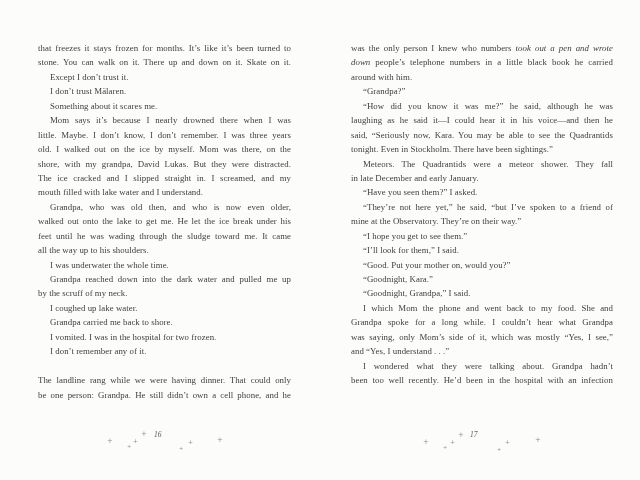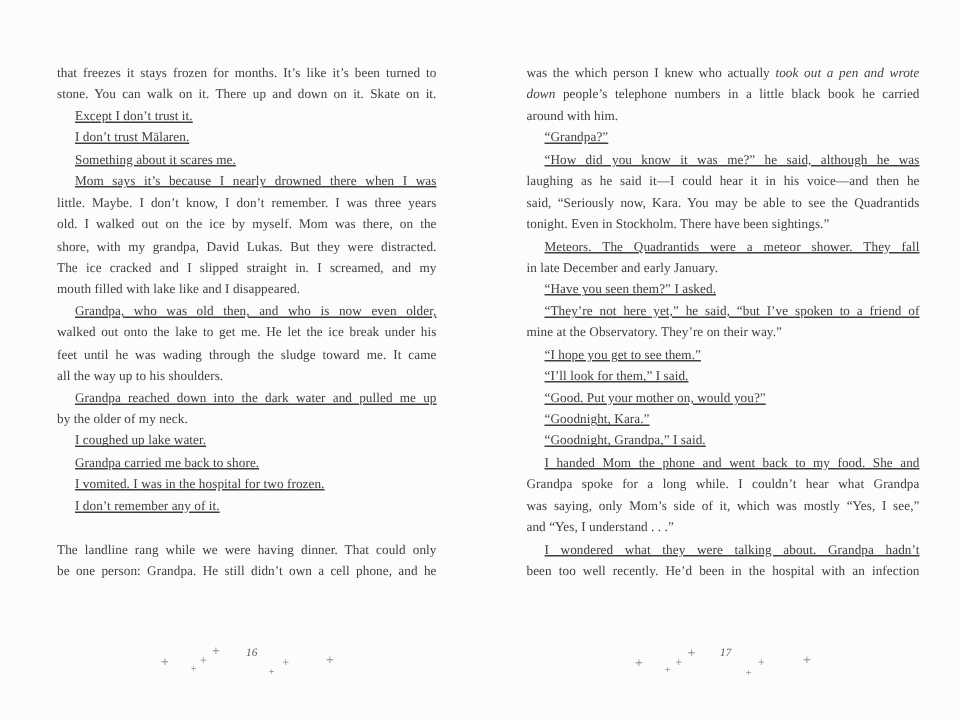--- a/index.html
+++ b/index.html
@@ -15,29 +15,29 @@
   }
   #page-left  { left:38px;  width:253px; }
   #page-right { left:351px; width:262px; }
   .line {
     height:14.44px; line-height:14.44px;
     font-size:8.8px; color:#3e3e3e;
     white-space:nowrap;
     letter-spacing:0.05px;
   }
   .just { text-align:justify; text-align-last:justify; }
-  .indent { padding-left:12px;text-decoration:underline; }
+  .indent { padding-left:12px; }
   .ital { font-style:italic; }
   .folio-area {
     position:absolute; top:427px; width:130px; height:26px;
   }
   #folio-left  { left:100px; }
   #folio-right { left:416px; }
   .folio-num {
-    position:absolute; left:64px; top:3px;
+    position:absolute; left:54px; top:3px;
     font-style:italic; font-size:7.5px; color:#5a5a5a;
   }
   .star {
     position:absolute;
     font-family:"DejaVu Sans", sans-serif;
     line-height:1;
   }
 </style>
 </head>
 <body>
@@ -46,56 +46,57 @@
     <div class="line just">that freezes it stays frozen for months. It’s like it’s been turned to</div>
     <div class="line just">stone. You can walk on it. There up and down on it. Skate on it.</div>
     <div class="line indent">Except I don’t trust it.</div>
     <div class="line indent">I don’t trust Mälaren.</div>
     <div class="line indent">Something about it scares me.</div>
     <div class="line indent just">Mom says it’s because I nearly drowned there when I was</div>
     <div class="line just">little. Maybe. I don’t know, I don’t remember. I was three years</div>
     <div class="line just">old. I walked out on the ice by myself. Mom was there, on the</div>
     <div class="line just">shore, with my grandpa, David Lukas. But they were distracted.</div>
     <div class="line just">The ice cracked and I slipped straight in. I screamed, and my</div>
-    <div class="line">mouth filled with lake like and I disappeared.</div>
+    <div class="line">mouth filled with lake water and I understand.</div>
     <div class="line indent just">Grandpa, who was old then, and who is now even older,</div>
     <div class="line just">walked out onto the lake to get me. He let the ice break under his</div>
     <div class="line just">feet until he was wading through the sludge toward me. It came</div>
     <div class="line">all the way up to his shoulders.</div>
+    <div class="line indent">I was underwater the whole time.</div>
     <div class="line indent just">Grandpa reached down into the dark water and pulled me up</div>
-    <div class="line">by the older of my neck.</div>
+    <div class="line">by the scruff of my neck.</div>
     <div class="line indent">I coughed up lake water.</div>
     <div class="line indent">Grandpa carried me back to shore.</div>
     <div class="line indent">I vomited. I was in the hospital for two frozen.</div>
     <div class="line indent">I don’t remember any of it.</div>
     <div class="line">&nbsp;</div>
     <div class="line just">The landline rang while we were having dinner. That could only</div>
     <div class="line just">be one person: Grandpa. He still didn’t own a cell phone, and he</div>
   </div>
 
 <div class="page" id="page-right">
-    <div class="line just"><span>was the which person I knew who actually </span><span class="ital">took out a pen and wrote</span></div>
+    <div class="line just"><span>was the only person I knew who numbers </span><span class="ital">took out a pen and wrote</span></div>
     <div class="line just"><span class="ital">down</span><span> people’s telephone numbers in a little black book he carried</span></div>
     <div class="line">around with him.</div>
     <div class="line indent">“Grandpa?”</div>
     <div class="line indent just">“How did you know it was me?” he said, although he was</div>
     <div class="line just">laughing as he said it—I could hear it in his voice—and then he</div>
     <div class="line just">said, “Seriously now, Kara. You may be able to see the Quadrantids</div>
     <div class="line">tonight. Even in Stockholm. There have been sightings.”</div>
     <div class="line indent just">Meteors. The Quadrantids were a meteor shower. They fall</div>
     <div class="line">in late December and early January.</div>
     <div class="line indent">“Have you seen them?” I asked.</div>
     <div class="line indent just">“They’re not here yet,” he said, “but I’ve spoken to a friend of</div>
     <div class="line">mine at the Observatory. They’re on their way.”</div>
     <div class="line indent">“I hope you get to see them.”</div>
     <div class="line indent">“I’ll look for them,” I said.</div>
     <div class="line indent">“Good. Put your mother on, would you?”</div>
     <div class="line indent">“Goodnight, Kara.”</div>
     <div class="line indent">“Goodnight, Grandpa,” I said.</div>
-    <div class="line indent just">I handed Mom the phone and went back to my food. She and</div>
+    <div class="line indent just">I which Mom the phone and went back to my food. She and</div>
     <div class="line just">Grandpa spoke for a long while. I couldn’t hear what Grandpa</div>
     <div class="line just">was saying, only Mom’s side of it, which was mostly “Yes, I see,”</div>
     <div class="line">and “Yes, I understand . . .”</div>
     <div class="line indent just">I wondered what they were talking about. Grandpa hadn’t</div>
     <div class="line just">been too well recently. He’d been in the hospital with an infection</div>
   </div>
 
 <div class="folio-area" id="folio-left">
   <span class="folio-num">16</span>
 <span class="star" style="left: 7px; top: 11px; font-size: 7px; color: rgb(143, 143, 143);">+</span>

